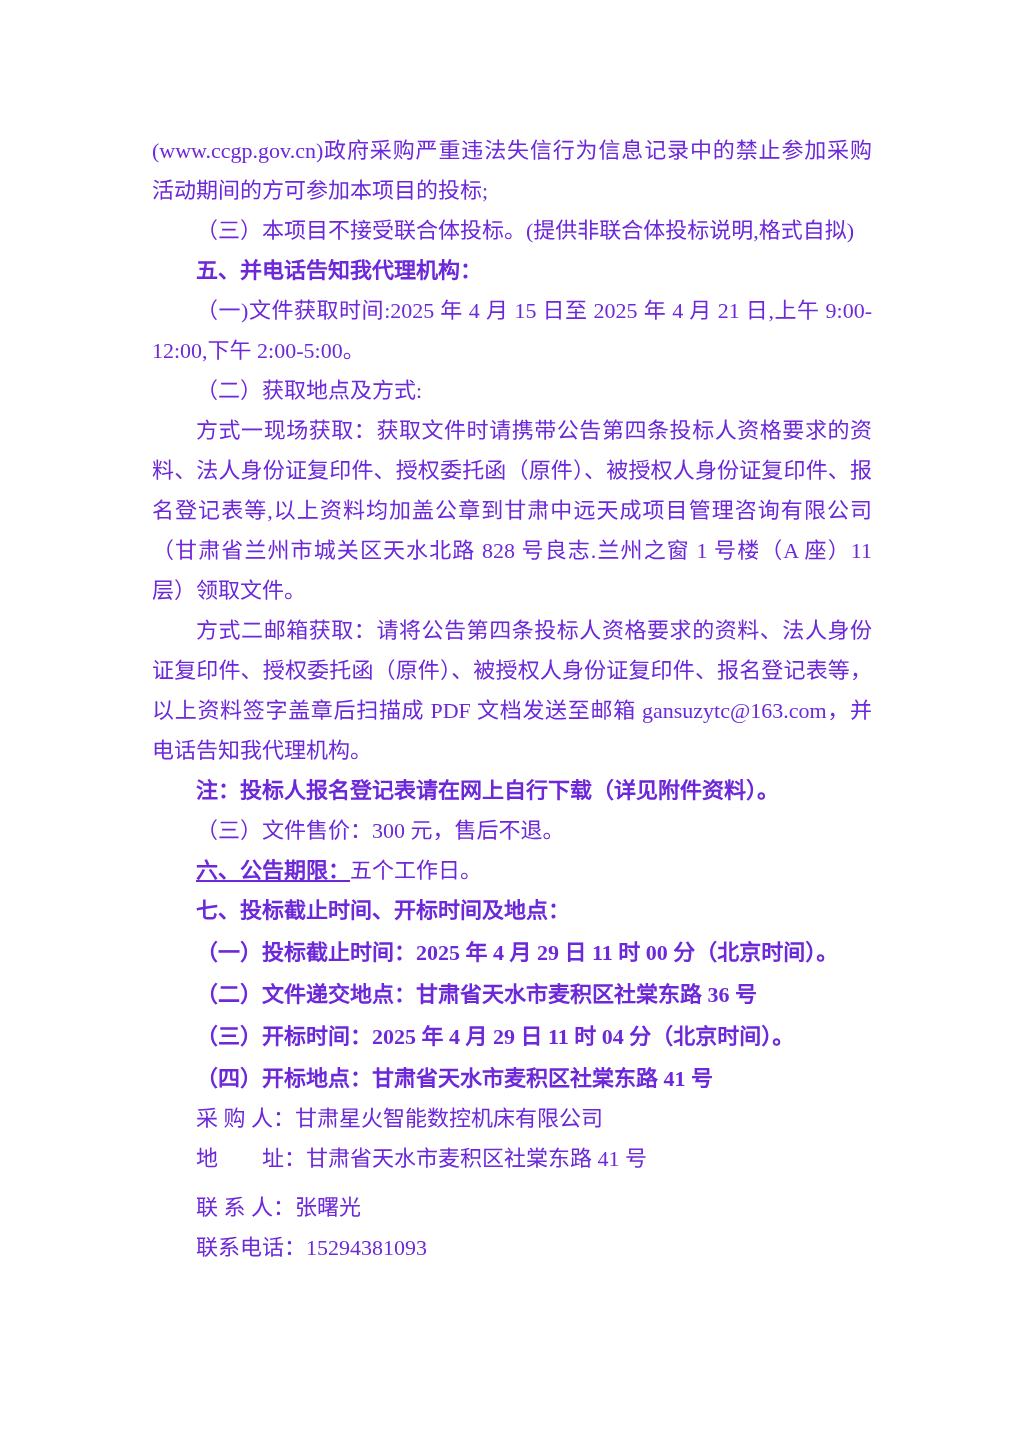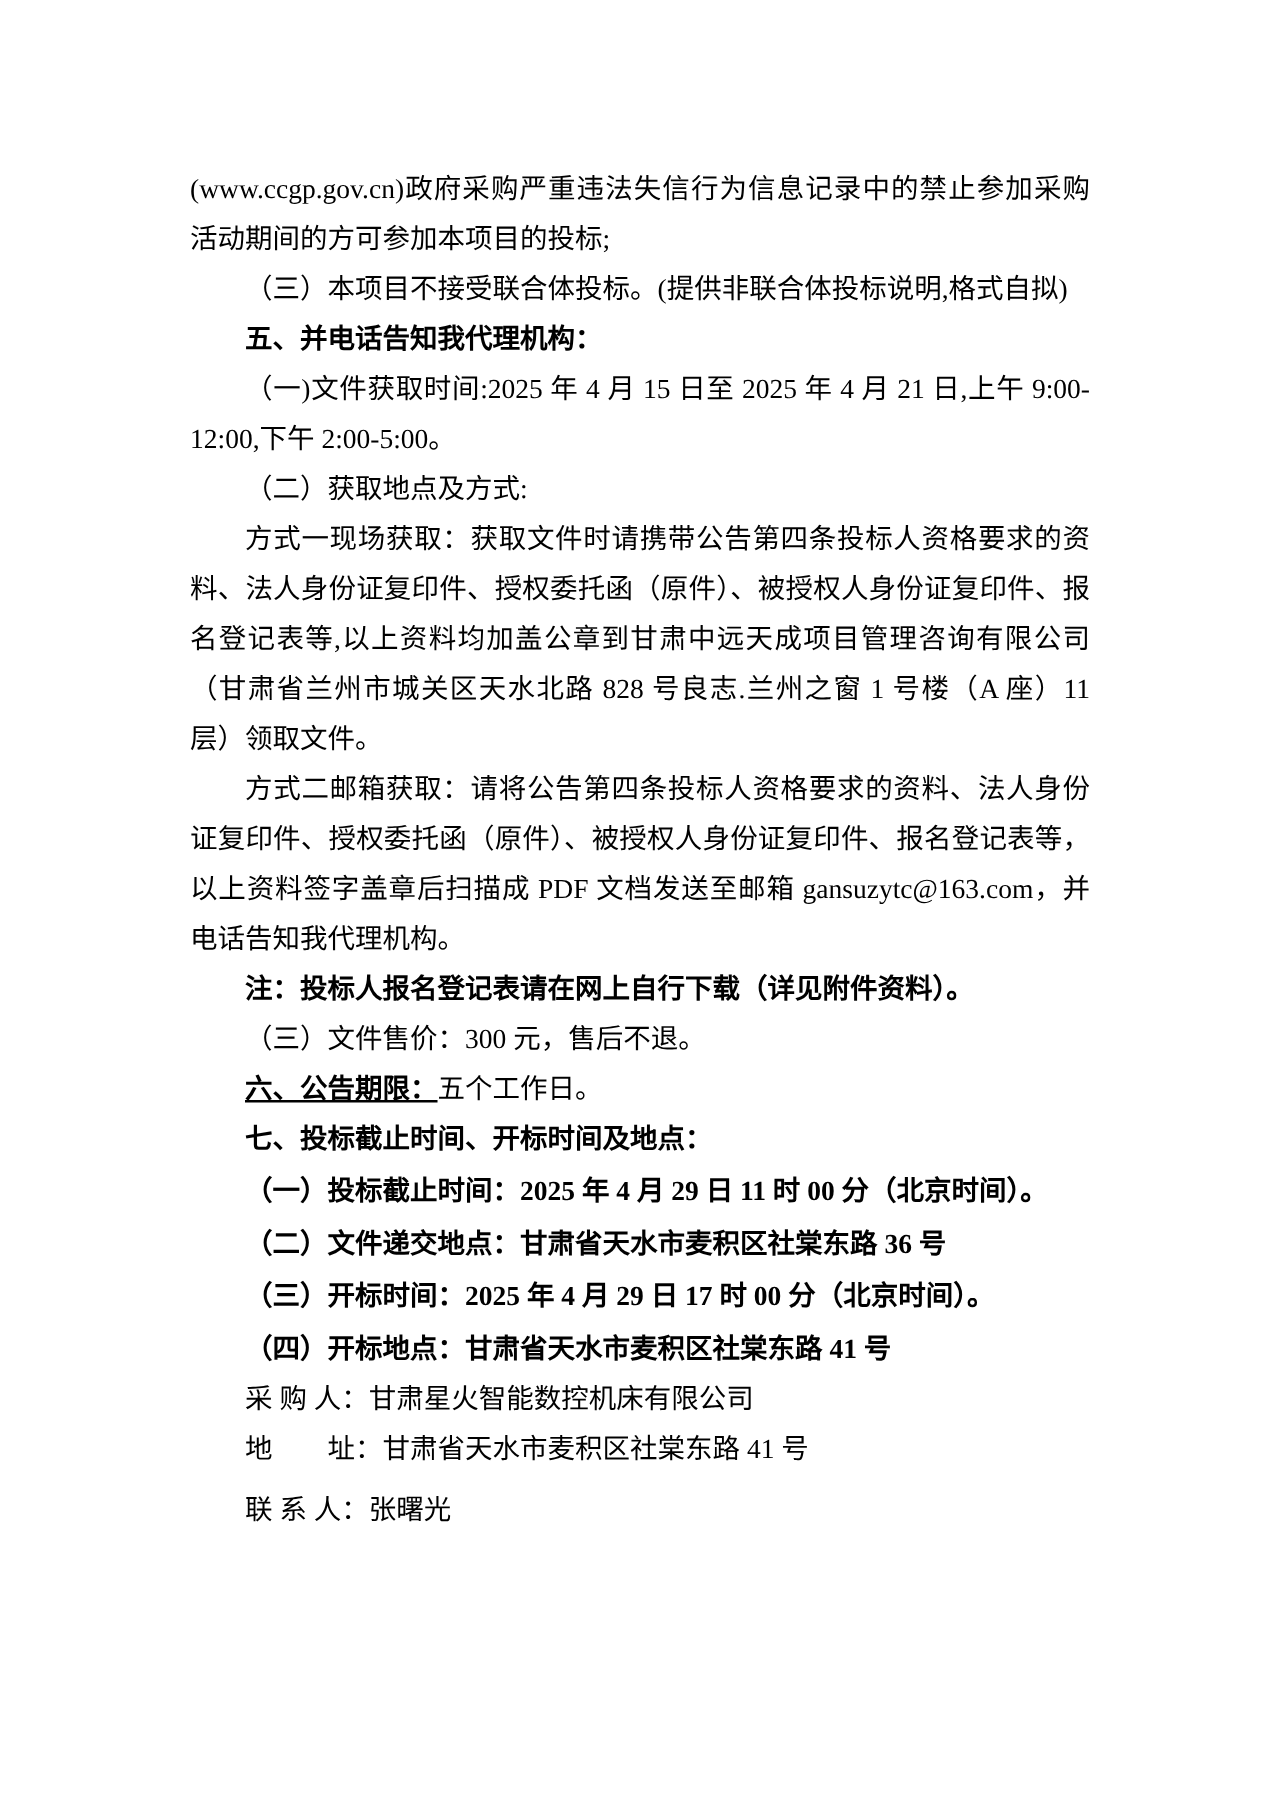--- a/index.html
+++ b/index.html
@@ -10,21 +10,21 @@
   .page {
     position: relative;
     width: 1024px;
     height: 1448px;
     background: #ffffff;
     box-sizing: border-box;
     padding: 131px 152px 0 152px;
     font-family: "Liberation Serif", "DejaVu Serif", serif;
     font-size: 22px;
     line-height: 40px;
-    color: #000000;
+    color: #6d28d9;
     overflow: hidden;
   }
   .page p {
     margin: 0;
     text-align: justify;
     word-break: break-word;
   }
   .ind { text-indent: 44px; }
   .heading { font-weight: bold; }
   .bold { font-weight: bold; text-decoration: underline; }
@@ -41,18 +41,19 @@
   <p class="body ind">（一)文件获取时间:2025 年 4 月 15 日至 2025 年 4 月 21 日,上午 9:00-12:00,下午 2:00-5:00。</p>
   <p class="body ind">（二）获取地点及方式:</p>
   <p class="body ind">方式一现场获取：获取文件时请携带公告第四条投标人资格要求的资料、法人身份证复印件、授权委托函（原件）、被授权人身份证复印件、报名登记表等,以上资料均加盖公章到甘肃中远天成项目管理咨询有限公司（甘肃省兰州市城关区天水北路 828 号良志.兰州之窗 1 号楼（A 座）11 层）领取文件。</p>
   <p class="body ind">方式二邮箱获取：请将公告第四条投标人资格要求的资料、法人身份证复印件、授权委托函（原件）、被授权人身份证复印件、报名登记表等，以上资料签字盖章后扫描成 PDF 文档发送至邮箱 gansuzytc@163.com，并电话告知我代理机构。</p>
   <p class="heading ind">注：投标人报名登记表请在网上自行下载（详见附件资料）。</p>
   <p class="body ind">（三）文件售价：300 元，售后不退。</p>
   <p class="body ind"><span class="bold">六、公告期限：</span><span>五个工作日。</span></p>
   <p class="heading ind">七、投标截止时间、开标时间及地点：</p>
   <p class="body ind sp">（一）投标截止时间：2025 年 4 月 29 日 11 时 00 分（北京时间）。</p>
   <p class="body ind sp">（二）文件递交地点：甘肃省天水市麦积区社棠东路 36 号</p>
-  <p class="body ind sp">（三）开标时间：2025 年 4 月 29 日 17 时 00 分（北京时间）。</p>
+  <p class="body ind sp">（三）开标时间：2025 年 4 月 29 日 11 时 04 分（北京时间）。</p>
   <p class="body ind sp">（四）开标地点：甘肃省天水市麦积区社棠东路 41 号</p>
   <p class="body ind">采 购 人：甘肃星火智能数控机床有限公司</p>
   <p class="body ind">地　　址：甘肃省天水市麦积区社棠东路 41 号</p>
   <p class="body ind gap">联 系 人：张曙光</p>
+  <p class="body ind">联系电话：15294381093</p>
 </div>
 
 </body></html>

